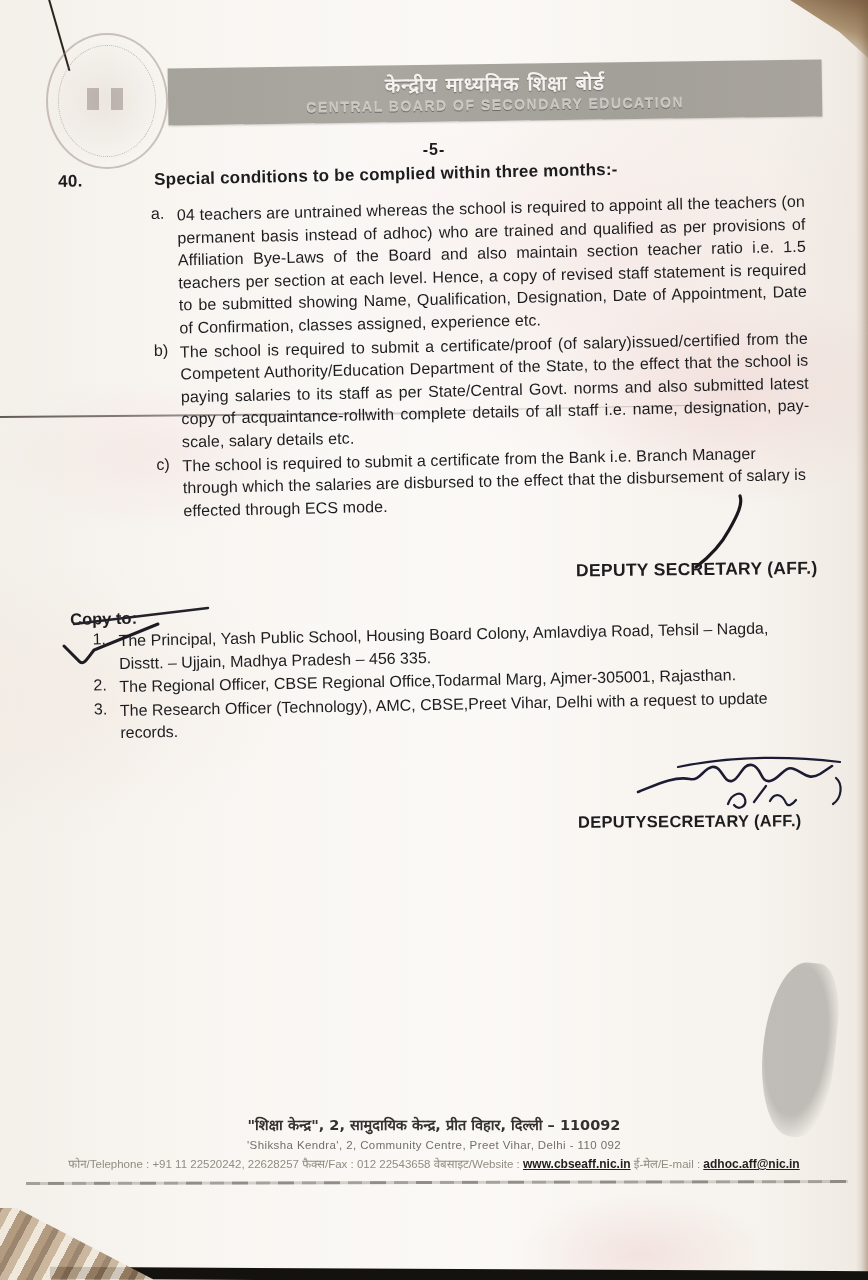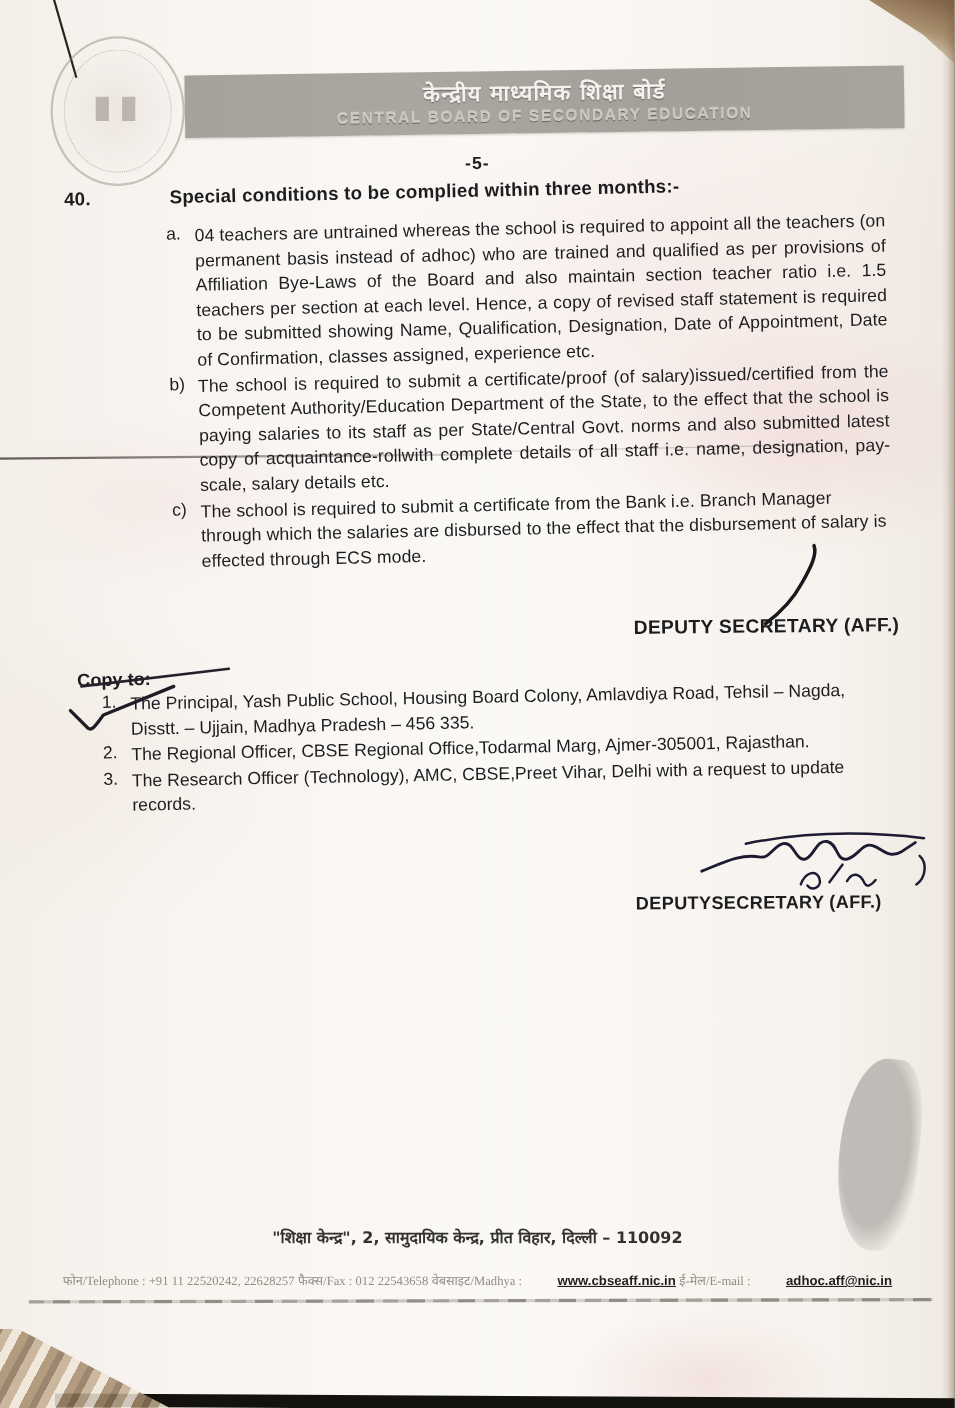--- a/index.html
+++ b/index.html
@@ -63,22 +63,22 @@
   .copy-item .marker{position:absolute;left:-26px;top:0;font-size:16px;}
   .copy-item .txt{width:690px;font-size:16px;line-height:22.5px;}
   .copy-marks{left:58px;top:602px;pointer-events:none;}
   .sig2{left:632px;top:752px;}
   .sig2-label{left:578px;top:812px;font-size:16.5px;font-weight:bold;letter-spacing:.3px;transform:rotate(-.4deg);}
   
   .f-hindi{left:0;top:1114px;width:868px;text-align:center;font-family:"DejaVu Sans", sans-serif;
     font-size:14.5px;font-weight:bold;color:#33322f;}
   .f-eng{left:0;top:1139px;width:868px;text-align:center;font-size:11.5px;color:#73706a;letter-spacing:.4px;}
   .f-contact{left:0;top:1156px;width:868px;text-align:center;font-size:11.5px;color:#918c82;}
-  .f-contact .hi{font-family:Liberation Serif, serif;}
-  .f-contact b{color:#201f1d;text-decoration:underline;font-size:12px;margin-left:29px;}
+  .f-contact .hi{font-family:Liberation Sans, sans-serif;}
+  .f-contact b{color:#201f1d;text-decoration:underline;font-size:12px;}
   .f-sep{left:26px;top:1181px;width:822px;height:3px;opacity:.8;
     background:repeating-linear-gradient(90deg,#8f8b84 0 14px, #bdb9b1 14px 22px, #77736c 22px 38px, #c9c5bd 38px 46px);
     transform:rotate(-.15deg);}
   svg{display:block;overflow:visible;}
 </style>
 </head>
 <body>
 
 <div class="page">
 
@@ -159,24 +159,25 @@
     <svg width="218" height="66" viewBox="0 0 218 66">
       <path d="M6,40 C26,32 42,24 58,27 C68,29 71,17 80,15 C90,13 91,31 100,29 C108,27 110,11 120,13 C130,15 128,31 138,29 C148,27 152,13 162,17 C171,20 176,29 188,22 L200,14" fill="none" stroke="#1c1b33" stroke-width="2.6" stroke-linecap="round"></path>
       <path d="M46,15 C95,5 150,3 208,10" fill="none" stroke="#1c1b33" stroke-width="2.2" stroke-linecap="round"></path>
       <path d="M96,52 C100,41 110,38 113,47 C115,54 107,59 102,53 M122,50 L134,34 M138,49 C143,40 150,42 154,51 C156,55 160,53 164,48" fill="none" stroke="#1c1b33" stroke-width="2.2" stroke-linecap="round"></path>
       <path d="M204,26 C211,32 210,46 201,52" fill="none" stroke="#1c1b33" stroke-width="2.2" stroke-linecap="round"></path>
     </svg>
   </div>
   <div class="abs sig2-label">DEPUTYSECRETARY (AFF.)</div>
 
   <div class="abs f-hindi">"शिक्षा केन्द्र", 2, सामुदायिक केन्द्र, प्रीत विहार, दिल्ली – 110092</div>
+  <div class="abs f-eng">'Shiksha Kendra', 2, Community Centre, Preet Vihar, Delhi - 110 092</div>
   <div class="abs f-contact">
     <span class="hi">फोन/Telephone : +91 11 22520242, 22628257</span>
     <span class="hi">फैक्स/Fax : 012 22543658</span>
-    <span class="hi">वेबसाइट/Madhya :</span>
+    <span class="hi">वेबसाइट/Website :</span>
     <b>www.cbseaff.nic.in</b>
     <span class="hi">ई-मेल/E-mail :</span>
     <b>adhoc.aff@nic.in</b>
   </div>
   <div class="abs f-sep"></div>
 
   <div class="abs bottom-bar"></div>
   <div class="abs corner-bl"></div>
 </div>
 

